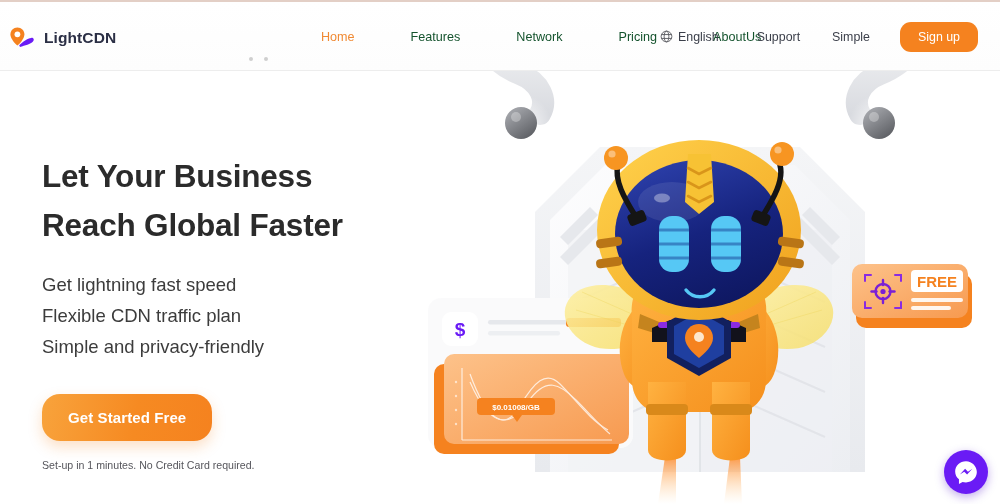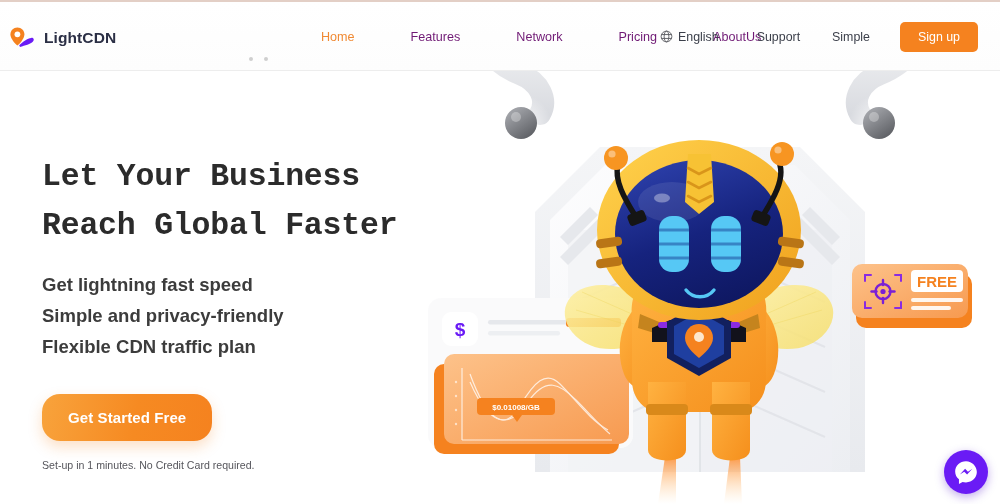--- a/index.html
+++ b/index.html
@@ -35,57 +35,57 @@
   .brand-mark{ width:26px; height:24px; position:relative; }
   .brand-name{
     font-size:15.5px; font-weight:700; color:#2b2f45; letter-spacing:.1px;
   }
 
   .nav{
     position:absolute; left:293px; top:0; height:69px;
     display:flex; align-items:center; gap:0; z-index:3;
   }
   .nav a{
-    font-size:12.6px; color:#701a75; text-decoration:none;
+    font-size:12.6px; color:#14532d; text-decoration:none;
     padding:0 28px; white-space:nowrap;
   }
   .nav a.active{ color:#f08a34; }
 
   .header-right{
     position:absolute; right:22px; top:0; height:69px;
     display:flex; align-items:center; gap:0; z-index:3;
   }
   .lang{
     display:flex; align-items:center; gap:5px;
     font-size:12.4px; color:#3b3f4a; padding-right:22px; cursor:pointer;
   }
   .globe{ width:13px; height:13px; display:block; }
   .header-link{
     font-size:12.4px; color:#3b3f4a; text-decoration:none; padding:0 16px;
     white-space:nowrap;
   }
   .signup{
     margin-left:14px;
-    background:#f5821f; color:#fff; border:none; border-radius:5px;
+    background:#f5821f; color:#fff; border:none; border-radius:11px;
     font-family:inherit; font-size:12.4px; font-weight:400;
     padding:8px 18px; cursor:pointer; white-space:nowrap;
   }
 
   .hdr-dots{ position:absolute; top:57px; left:249px; z-index:45; display:flex; gap:11px; }
   .hdr-dots i{ width:4px; height:4px; border-radius:50%; background:#cfcfcf; display:block; }
 
   
   .hero-copy{ position:absolute; left:42px; top:152px; z-index:20; }
   .h1{
     font-size:31.5px; font-weight:700; color:#2b2b2b;
-    line-height:49px; letter-spacing:-.2px; white-space:nowrap;font-family:Liberation Mono, monospace;
+    line-height:49px; letter-spacing:-.2px; white-space:nowrap;
   }
   .sub{
     margin-top:19px;
-    font-size:18.5px; color:#3c3c3c; line-height:31px; font-weight:700;
+    font-size:18.5px; color:#3c3c3c; line-height:31px; font-weight:400;
   }
   .cta{
     margin-top:32px;
     display:inline-block;
     background:linear-gradient(100deg,#f8a33c 0%, #f68a22 55%, #f5821f 100%);
     color:#fff; border:none; border-radius:18px;
     font-family:inherit; font-size:15px; font-weight:700;
     padding:15px 26px; cursor:pointer; letter-spacing:.1px;
     box-shadow:0 6px 14px rgba(245,130,31,.25);
   }
@@ -153,22 +153,22 @@
   <i></i>
 </div>
 
 <section class="hero-copy">
   <h1 class="h1">
     <div>Let Your Business</div>
     <div>Reach Global Faster</div>
   </h1>
   <div class="sub">
     <div>Get lightning fast speed</div>
+    <div>Flexible CDN traffic plan</div>
     <div>Simple and privacy-friendly</div>
-    <div>Flexible CDN traffic plan</div>
   </div>
   <button class="cta">Get Started Free</button>
   <div class="fine">Set-up in 1 minutes. No Credit Card required.</div>
 </section>
 
 <div class="art">
 <svg width="600" height="502" viewBox="0 0 600 502">
   <defs>
     <linearGradient id="gChamber" x1="0" y1="0" x2="0" y2="1">
       <stop offset="0" stop-color="#f4f5f7"></stop>

